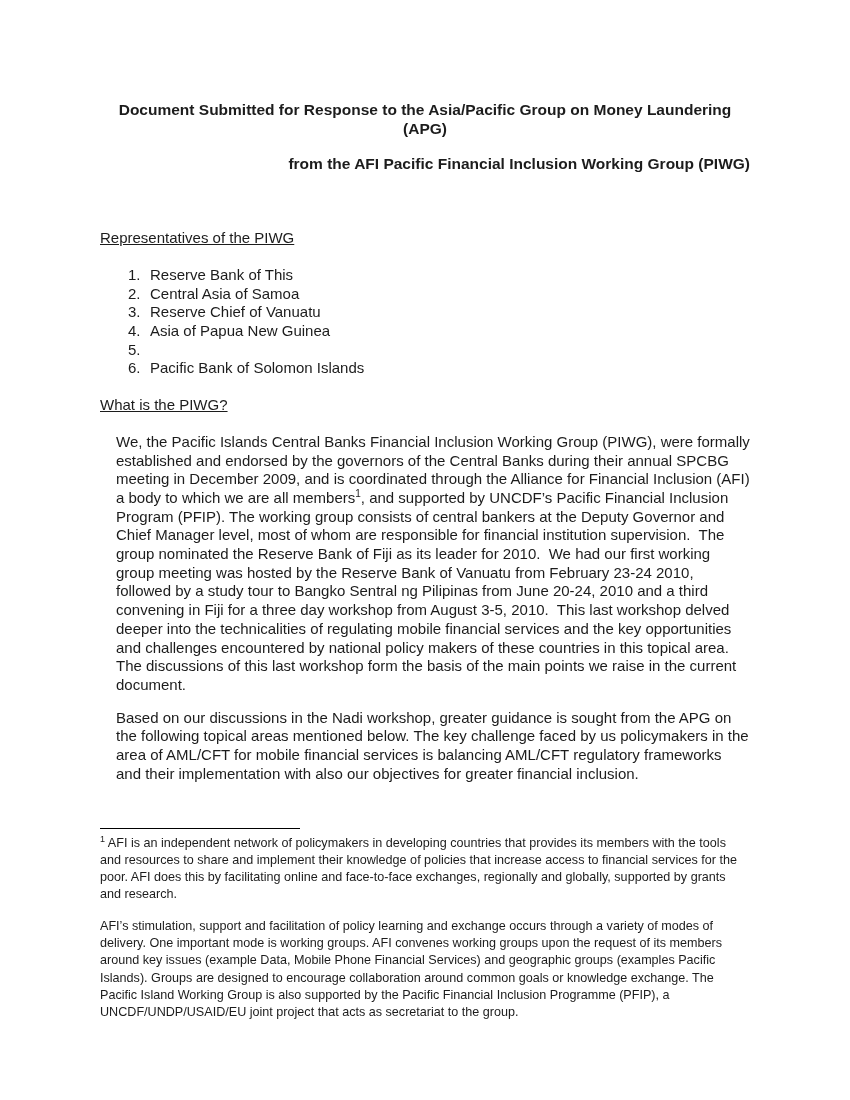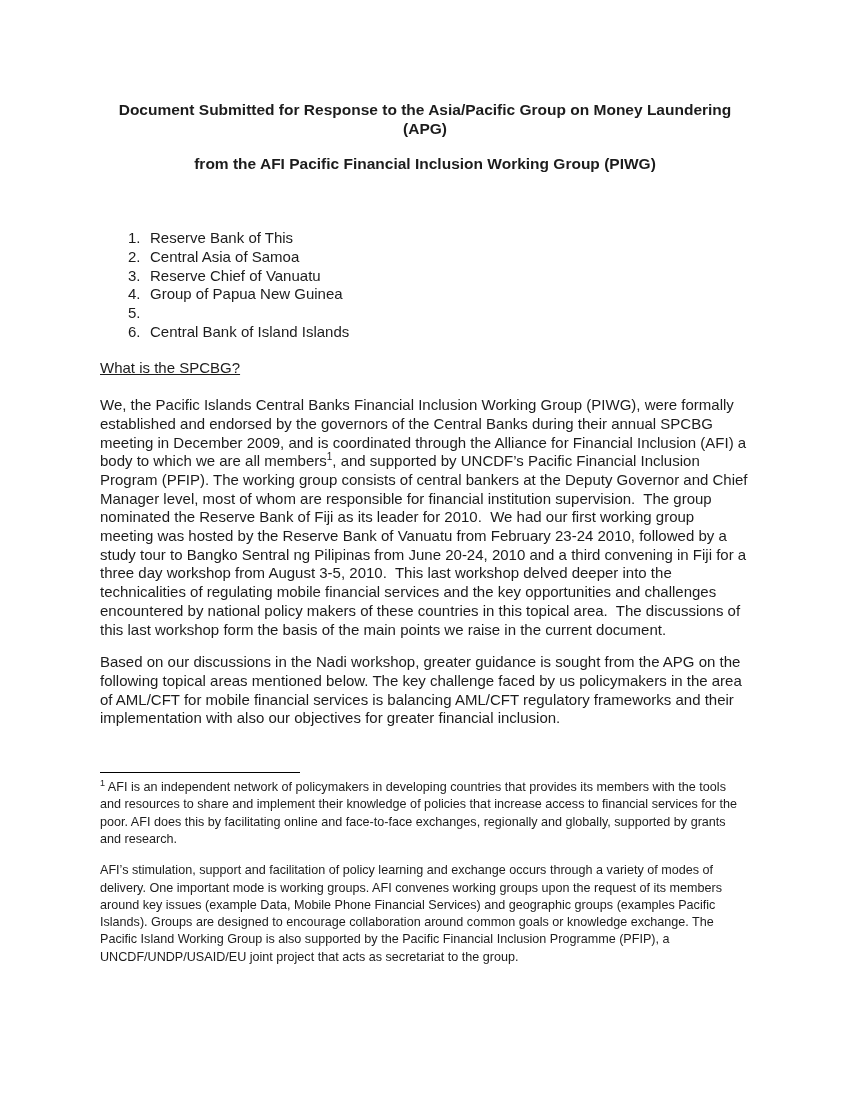--- a/index.html
+++ b/index.html
@@ -18,21 +18,21 @@
     position: relative;
     overflow: hidden;
   }
   .doc-title {
     text-align: center;
     font-weight: bold;
     font-size: 15.5px;
     line-height: 1.25;
   }
   .doc-title-line1 { margin: 0 0 15px 0; }
-  .doc-title-line2 { margin: 8px 0 56px 0; }
+  .doc-title-line2 { margin: 8px 0 56px 0; text-align: right; }
   .heading {
     font-size: 15px;
     text-decoration: underline;
     margin: 0 0 18px 0;
     line-height: 1.25;
   }
   .rep-list {
     margin: 0 0 18px 0;
   }
   .rep-row {
@@ -41,21 +41,21 @@
     line-height: 18.7px;
   }
   .rep-num {
     margin-left: 28px;
     width: 22px;
     flex: 0 0 22px;
   }
   .body-para {
     font-size: 15px;
     line-height: 18.7px;
-    margin: 0 0 14px 0;
+    margin: 0 0 14px 16px;
     white-space: pre-wrap;
   }
   .body-para sup {
     font-size: 10px;
     line-height: 0;
   }
   .footnote-sep {
     width: 200px;
     border: none;
     border-top: 1.6px solid #000;
@@ -75,48 +75,49 @@
 </head>
 <body>
 
 <div class="page">
 
   <div class="doc-title">
     <div class="doc-title-line1">Document Submitted for Response to the Asia/Pacific Group on Money Laundering (APG)</div>
     <div class="doc-title-line2">from the AFI Pacific Financial Inclusion Working Group (PIWG)</div>
   </div>
 
+  <div class="heading">Representatives of the PIWG</div>
 
   <div class="rep-list">
     <div class="rep-row">
       <span class="rep-num">1.</span>
       <span>Reserve Bank of This</span>
     </div>
     <div class="rep-row">
       <span class="rep-num">2.</span>
       <span>Central Asia of Samoa</span>
     </div>
     <div class="rep-row">
       <span class="rep-num">3.</span>
       <span>Reserve Chief of Vanuatu</span>
     </div>
     <div class="rep-row">
       <span class="rep-num">4.</span>
-      <span>Group of Papua New Guinea</span>
+      <span>Asia of Papua New Guinea</span>
     </div>
     <div class="rep-row">
       <span class="rep-num">5.</span>
     </div>
     <div class="rep-row">
       <span class="rep-num">6.</span>
-      <span>Central Bank of Island Islands</span>
+      <span>Pacific Bank of Solomon Islands</span>
     </div>
   </div>
 
-  <div class="heading">What is the SPCBG?</div>
+  <div class="heading">What is the PIWG?</div>
 
   <p class="body-para"><span>We, the Pacific Islands Central Banks Financial Inclusion Working Group (PIWG), were formally established and endorsed by the governors of the Central Banks during their annual SPCBG meeting in December 2009, and is coordinated through the Alliance for Financial Inclusion (AFI) a body to which we are all members</span><sup>1</sup><span>, and supported by UNCDF’s Pacific Financial Inclusion Program (PFIP). The working group consists of central bankers at the Deputy Governor and Chief Manager level, most of whom are responsible for financial institution supervision.  The group nominated the Reserve Bank of Fiji as its leader for 2010.  We had our first working group meeting was hosted by the Reserve Bank of Vanuatu from February 23-24 2010, followed by a study tour to Bangko Sentral ng Pilipinas from June 20-24, 2010 and a third convening in Fiji for a three day workshop from August 3-5, 2010.  This last workshop delved deeper into the technicalities of regulating mobile financial services and the key opportunities and challenges encountered by national policy makers of these countries in this topical area.  The discussions of this last workshop form the basis of the main points we raise in the current document.</span></p>
 
   <p class="body-para">Based on our discussions in the Nadi workshop, greater guidance is sought from the APG on the following topical areas mentioned below. The key challenge faced by us policymakers in the area of AML/CFT for mobile financial services is balancing AML/CFT regulatory frameworks and their implementation with also our objectives for greater financial inclusion.</p>
 
   <hr class="footnote-sep">
 
   <p class="footnote"><sup>1</sup><span> AFI is an independent network of policymakers in developing countries that provides its members with the tools and resources to share and implement their knowledge of policies that increase access to financial services for the poor. AFI does this by facilitating online and face-to-face exchanges, regionally and globally, supported by grants and research.</span></p>
 
   <p class="footnote">AFI’s stimulation, support and facilitation of policy learning and exchange occurs through a variety of modes of delivery. One important mode is working groups. AFI convenes working groups upon the request of its members around key issues (example Data, Mobile Phone Financial Services) and geographic groups (examples Pacific Islands). Groups are designed to encourage collaboration around common goals or knowledge exchange. The Pacific Island Working Group is also supported by the Pacific Financial Inclusion Programme (PFIP), a UNCDF/UNDP/USAID/EU joint project that acts as secretariat to the group.</p>

